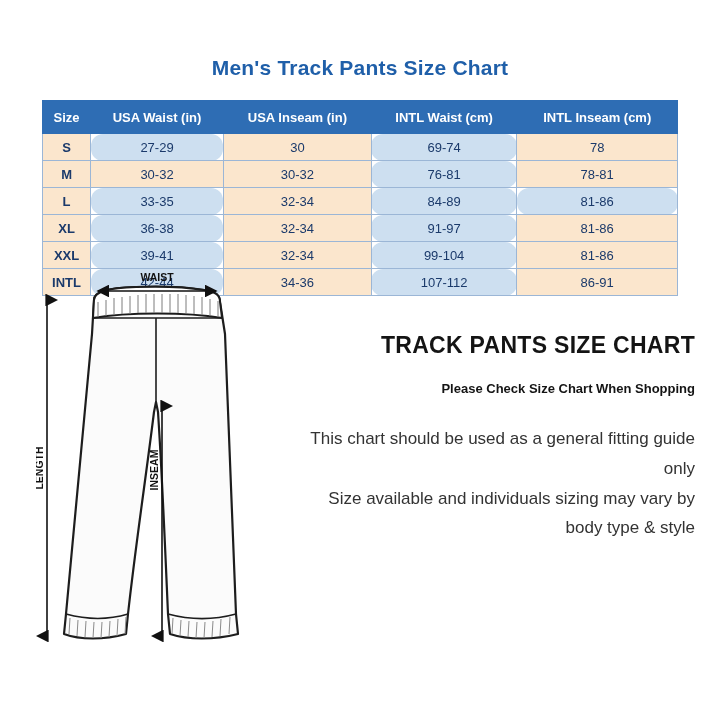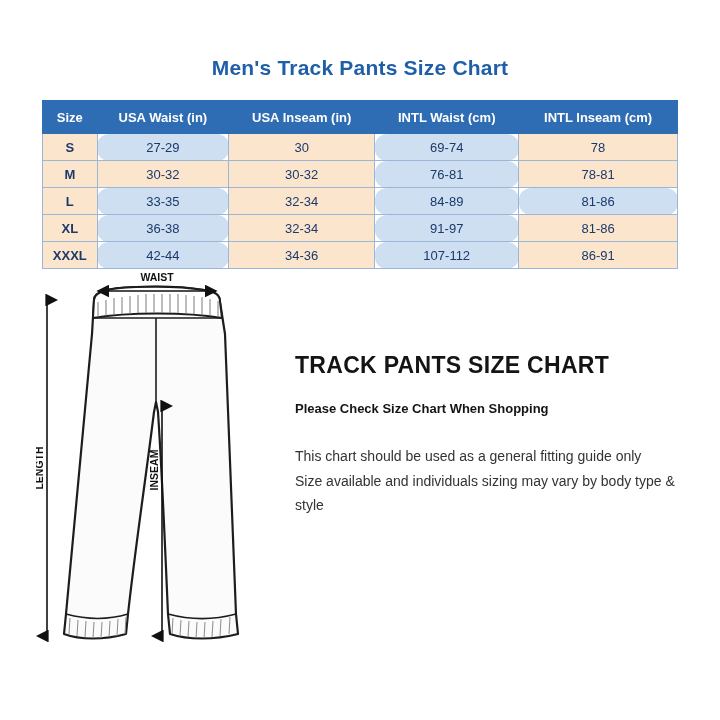--- a/index.html
+++ b/index.html
@@ -72,40 +72,40 @@
     top: 262px;
     width: 270px;
     height: 420px;
   }
   .illus svg { display: block; }
 
   
   .right-block {
     position: absolute;
     left: 295px;
-    top: 352px;
+    top: 332px;
     width: 400px;
-    text-align: left;
+    text-align: right;
     color: #111111;
   }
   .rb-title {
     font-size: 23px;
     font-weight: bold;
     letter-spacing: 0.3px;
     color: #141414;
     margin: 0 0 22px 0;
   }
   .rb-sub {
     font-size: 13px;
     font-weight: bold;
     color: #141414;
     margin: 0 0 28px 0;
   }
   .rb-note {
-    font-size: 14px;
+    font-size: 17px;
     color: #333333;
     line-height: 1.75;
     margin: 0;
   }
 </style>
 </head>
 <body>
 
 <div id="page">
 
@@ -144,21 +144,28 @@
         <td class="blue">81-86</td>
       </tr>
       <tr>
         <td class="c0 tan">XL</td>
         <td class="blue">36-38</td>
         <td class="tan">32-34</td>
         <td class="blue">91-97</td>
         <td class="tan">81-86</td>
       </tr>
       <tr>
-        <td class="c0 tan">XXXL</td>
+        <td class="c0 tan">XXL</td>
+        <td class="blue">39-41</td>
+        <td class="tan">32-34</td>
+        <td class="blue">99-104</td>
+        <td class="tan">81-86</td>
+      </tr>
+      <tr>
+        <td class="c0 tan">INTL</td>
         <td class="blue">42-44</td>
         <td class="tan">34-36</td>
         <td class="blue">107-112</td>
         <td class="tan">86-91</td>
       </tr>
     </tbody>
   </table>
 
   <div class="illus">
     <svg width="270" height="420" viewBox="0 0 270 420" xmlns="http://www.w3.org/2000/svg">

